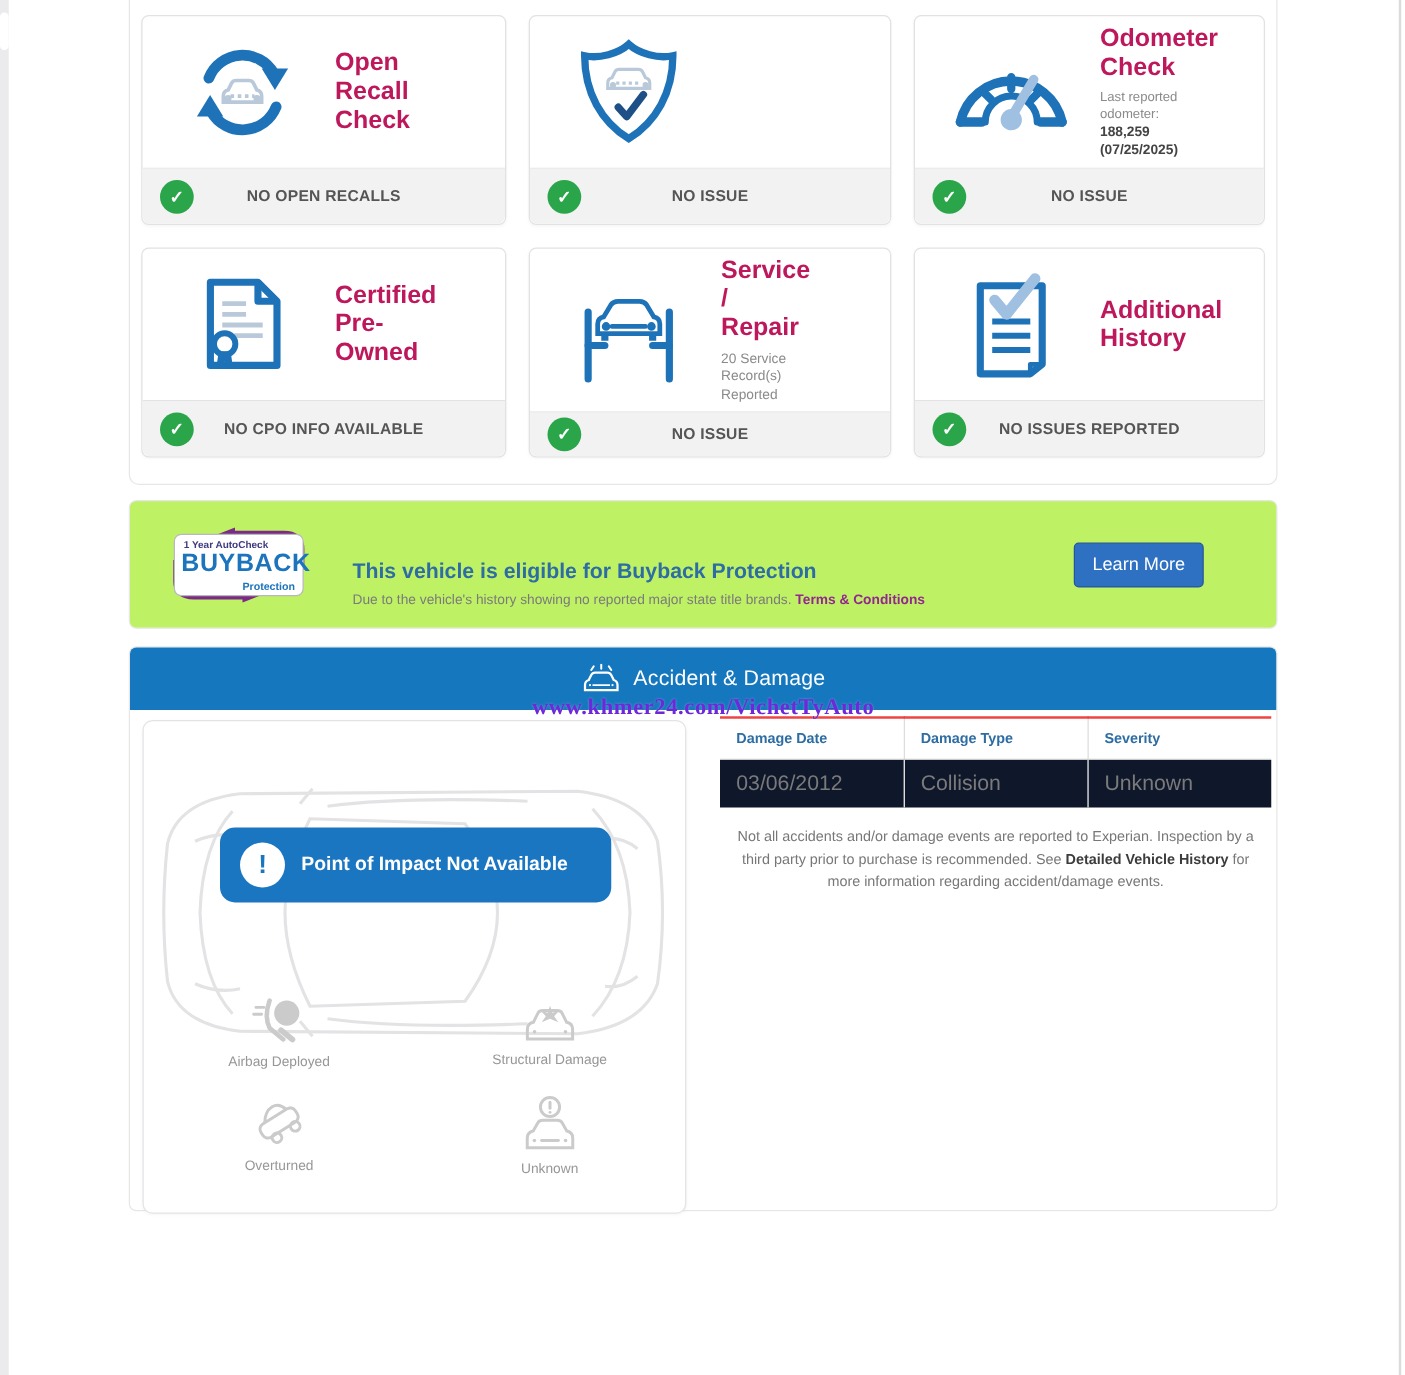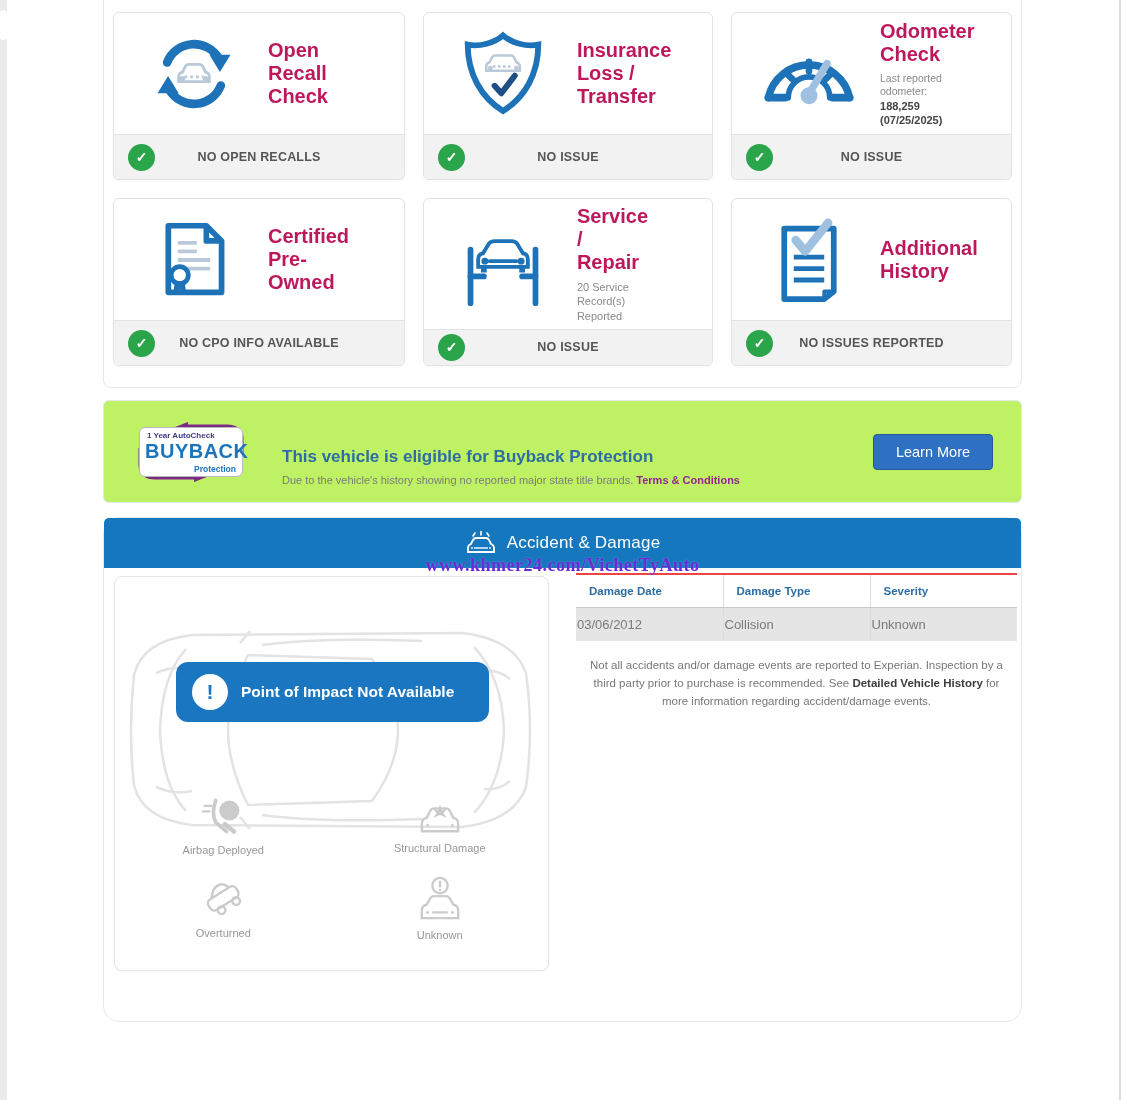--- a/index.html
+++ b/index.html
@@ -38,27 +38,27 @@
   .bb-logo svg { position:absolute; left:0; top:0; }
   .bb-box { position:absolute; left:7px; top:7px; right:7px; bottom:7px; background:#fff;
             border:1.5px solid #b9b9bd; border-radius:6px; }
   .bb-l1 { position:absolute; left:15px; top:11px; font-size:8px; font-weight:bold; color:#3d3a80; }
   .bb-l2 { position:absolute; left:13px; top:20px; font-size:20px; font-weight:bold; color:#1b74bc; letter-spacing:.5px; }
   .bb-l3 { position:absolute; right:14px; bottom:10px; font-size:8.5px; font-weight:bold; color:#1b74bc; }
   .bb-textcol { margin-left:32px; }
   .bb-heading { color:#2d6da3; font-weight:bold; font-size:17px;margin-top:29px; }
   .bb-sub { margin-top:7px; font-size:11px; color:#7b7b7b; }
   .bb-terms { color:#93278f; font-weight:bold; cursor:pointer; }
-  .bb-btn { margin-left:auto; width:120px; height:36px; background:#2e70c1;
+  .bb-btn { margin-left:auto; margin-right:30px; width:104px; height:36px; background:#2e70c1;
             border:1px solid #24569b; border-radius:4px; color:#fff; font-size:14.5px;
             font-family:"Liberation Sans",sans-serif; cursor:pointer; }
 
   
-  .accident-wrap { position:absolute; left:103px; top:517px; width:919px; height:505px;
-                   background:#fff; border:1px solid #e7e7e9; border-radius:16px; }
+  .accident-wrap { position:absolute; left:103px; top:517px; width:919px; height:452px;
+                   background:#fff; border:1px solid #e7e7e9; border-radius:6px; }
   .acc-header { position:absolute; left:0; top:0; right:0; height:50px; background:#1577bd;
                 border-radius:5px 5px 0 0; display:flex; align-items:center; justify-content:center; gap:10px; }
   .acc-header-title { color:#fff; font-size:17px; font-weight:500; letter-spacing:.2px; }
   .watermark { position:absolute; left:0; right:0; top:37px; text-align:center; z-index:5;
                font-family:"Liberation Serif", serif; font-weight:bold; font-size:18px;
                color:#6d28d9; letter-spacing:.5px; text-shadow:0 0 2px rgba(255,255,255,.35); }
 
   .car-card { position:absolute; left:10px; top:58px; width:435px; height:395px;
               background:#fff; border:1px solid #e4e4e6; border-radius:8px; box-shadow:0 1px 3px rgba(0,0,0,.04); }
   .car-svg { position:absolute; left:7px; top:38px; }
@@ -69,21 +69,21 @@
   .impact-label { color:#fff; font-weight:bold; font-size:15.5px; }
   .impact-grid { position:absolute; left:0; right:0; top:218px; display:grid;
                  grid-template-columns:1fr 1fr; row-gap:20px; justify-items:center; }
   .impact-item { display:flex; flex-direction:column; align-items:center; gap:7px; }
   .impact-item-label { font-size:11px; color:#979797; }
 
   .acc-right { position:absolute; left:472px; top:55px; width:441px; }
   table.damage { width:100%; border-collapse:collapse; table-layout:fixed; border-top:2px solid #ef4444; }
   table.damage th { text-align:left; padding:10px 13px; font-size:11.5px; color:#2d6da3;
                     border-bottom:1px solid #c9c9c9; }
-  table.damage td { padding:9px 1px; font-size:13px; color:#7a7a7a; background:#e5e5e5; }
+  table.damage td { padding:9px 13px; font-size:17px; color:#7a7a7a; background:#0f172a; }
   table.damage th:not(:last-child), table.damage td:not(:last-child) { border-right:1px solid #ddddde; }
   .acc-disclaimer { margin-top:16px; padding:0 6px; text-align:center; font-size:11.5px;
                     color:#777; line-height:1.55; }
   .acc-disclaimer b { color:#3c3c3c; }
 </style>
 </head>
 <body>
 
 <div class="edge-left"></div>
 <div class="edge-left-notch"></div>
@@ -126,25 +126,20 @@
           <svg width="84" height="88" viewBox="0 0 100 104" fill="none">
             <path d="M50 6 C60 15 78 20 92 17 C92 52 76 80 50 96 C24 80 8 52 8 17 C22 20 40 15 50 6 Z" stroke="#1e73b8" stroke-width="7"></path>
             <g stroke="#b9c9da" stroke-width="3" fill="none">
               <path d="M30 48 v-5 q0 -4 4 -5 l3 -6 q1 -2 4 -2 h18 q3 0 4 2 l3 6 q4 1 4 5 v5 z"></path>
               <path d="M38 43 h24" stroke-dasharray="3 3"></path>
               <circle cx="35" cy="45" r="1.4" fill="#b9c9da"></circle>
               <circle cx="66" cy="45" r="1.4" fill="#b9c9da"></circle>
             </g>
             <path d="M40 66 l8 9 L64 54" stroke="#1e4f86" stroke-width="7" stroke-linecap="round" stroke-linejoin="round" fill="none"></path>
           </svg>
-        </div>
-        <div class="card-text">
-          <div class="card-title">Insurance
-Loss /
-Transfer</div>
         </div>
       </div>
       <div class="card-status">
         <span class="check-circle">✓</span>
         <span class="status-label">NO ISSUE</span>
       </div>
     </div>
 
     <div class="card">
       <div class="card-main">

